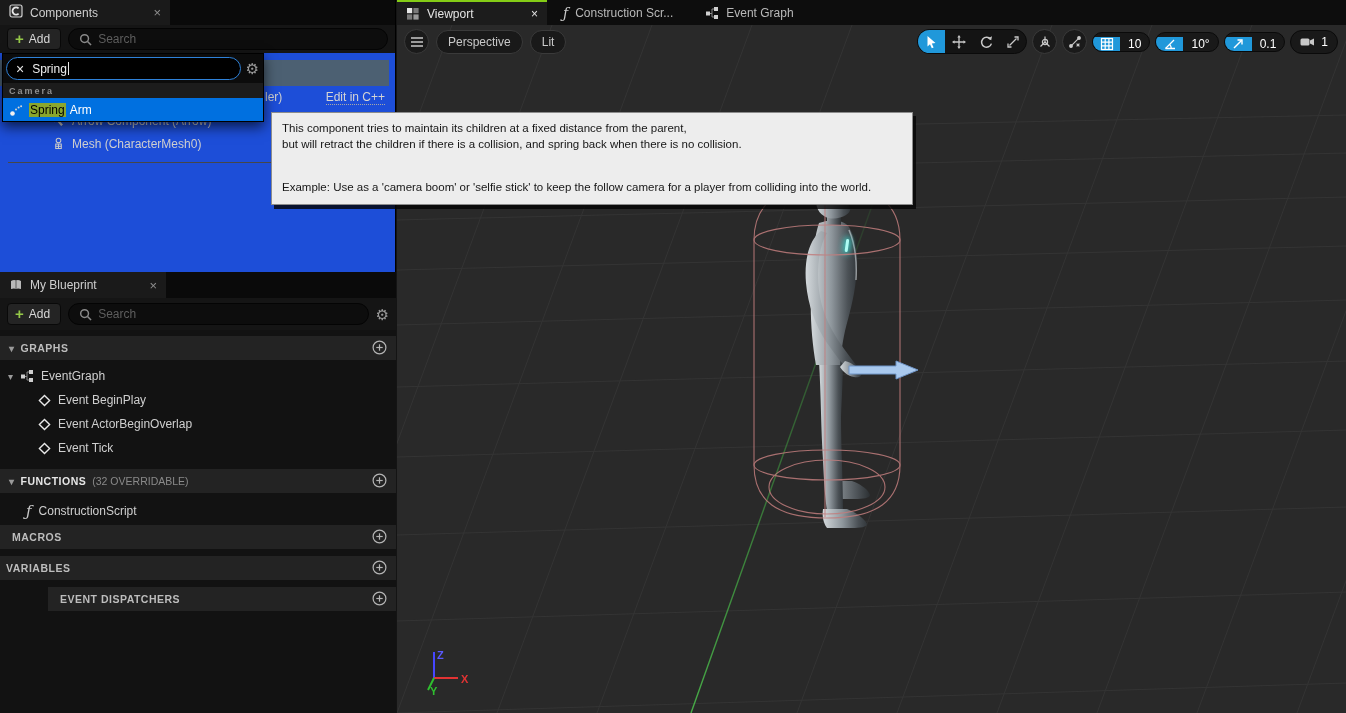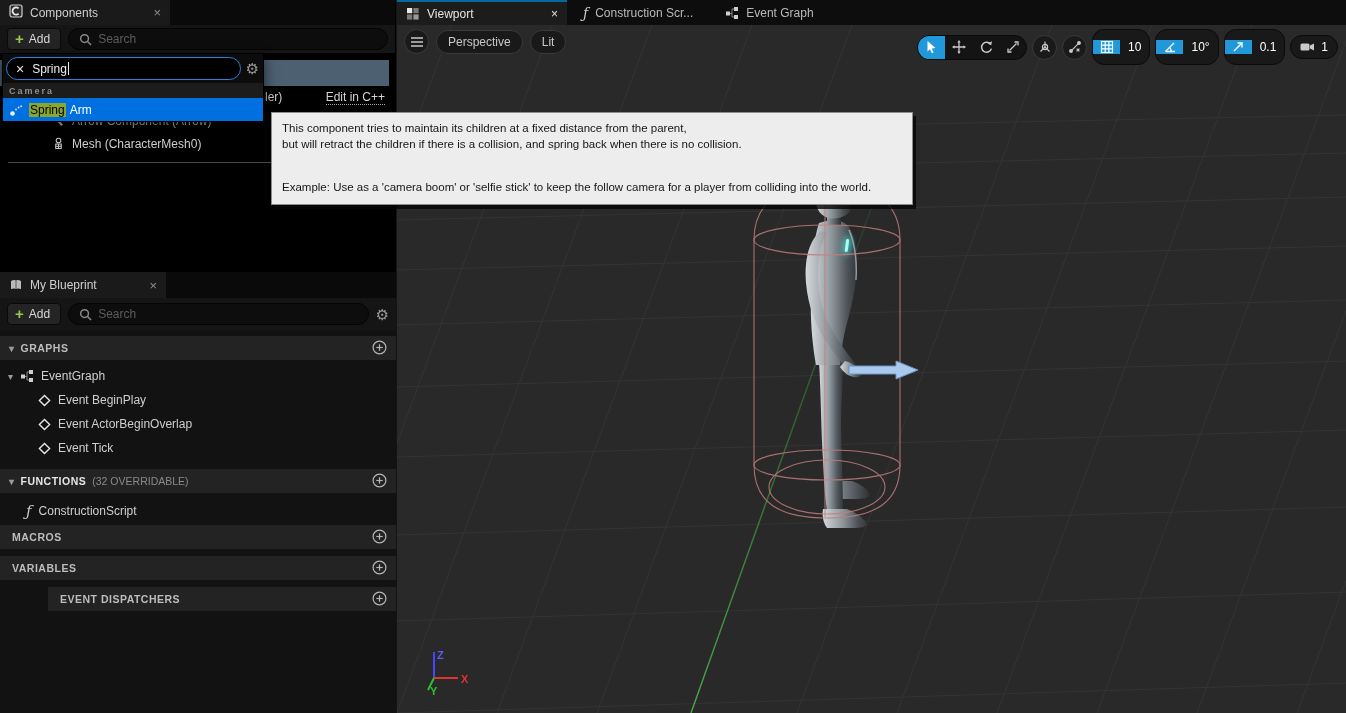--- a/index.html
+++ b/index.html
@@ -19,21 +19,21 @@
     background:#242424; border:1px solid #090909; border-radius:4px; color:#d8d8d8; }
   .add-plus { color:#95c848; font-size:15px; font-weight:bold; line-height:1; margin-top:-2px; }
   .searchbox { flex:1; height:22px; background:#0d0d0d; border:1px solid #040404; border-radius:11px;
     display:flex; align-items:center; gap:6px; padding:0 10px; color:#5e5e5e; }
   .gear { color:#999; font-size:15px; line-height:1; }
   .circle-plus { margin-left:auto; }
   .sec-head { height:24px; display:flex; align-items:center; gap:6px; padding:0 9px;
     background:#232323; color:#bdbdbd; font-size:10.5px; font-weight:bold; letter-spacing:.5px; }
   .tri { color:#9a9a9a; font-size:10px; }
   
-  .left { position:absolute; left:0; top:0; width:396px; height:713px; background:#000000; border-right:1px solid #000; }
+  .left { position:absolute; left:0; top:0; width:396px; height:713px; background:#1d4ed8; border-right:1px solid #000; }
   .comp-tab { width:170px; }
   .row { height:23px; display:flex; align-items:center; gap:7px; color:#cfcfcf; }
   .sel-row { margin:7px 6px 0 0; height:26px; background:#4c6072; }
   .capsule-row { position:relative; }
   .capsule-frag { position:absolute; left:265px; top:4px; }
   .editcpp { position:absolute; right:10px; top:4px; color:#d4d4d4; border-bottom:1px dotted #a8a8a8; }
   .divider { height:1px; background:#474747; margin:7px 8px 6px 8px; }
   
   .mybp { position:absolute; left:0; top:272px; width:396px; bottom:0; background:#141414; }
   .bp-tab { width:166px; }
@@ -53,35 +53,35 @@
   .dd-result { height:23px; background:#0070e0; display:flex; align-items:center; gap:6px; padding:0 6px; color:#fff; }
   .match { background:#8aa62e; color:#000; padding:0 1px; }
   
   .tooltip { position:absolute; left:271px; top:112px; width:642px; z-index:50;
     background:#ededed; border:1px solid #8c8c8c; box-shadow:3px 4px 0 rgba(5,5,5,.8);
     color:#161616; font-size:11.5px; line-height:1.35; padding:8px 10px; }
   .tt-gap { margin-top:28px; }
   
   .vp { position:absolute; left:397px; top:0; right:0; height:713px; }
   .vp-tabs { height:25px; background:#0d0d0d; display:flex; }
-  .vp-tab-active { width:170px; background:#1c1c1c; border-top:2px solid #0369a1;
+  .vp-tab-active { width:150px; background:#1c1c1c; border-top:2px solid #84cc16;
     display:flex; align-items:center; gap:7px; padding:0 9px; color:#e4e4e4; }
   .vp-tab { display:flex; align-items:center; gap:7px; padding:0 16px; color:#b9b9b9; }
   .canvas { position:absolute; left:0; top:25px; right:0; bottom:0; background:#292929; overflow:hidden; }
   .vt-left { position:absolute; left:7px; top:4px; display:flex; align-items:center; gap:7px; z-index:5; }
   .vt-right { position:absolute; right:8px; top:4px; display:flex; align-items:center; gap:5px; z-index:5; }
   .round-btn { width:25px; height:25px; border-radius:50%; background:rgba(24,24,24,.85);
     border:1px solid #3a3a3a; display:flex; align-items:center; justify-content:center; }
   .pill { height:24px; border-radius:12px; background:rgba(22,22,22,.85); border:1px solid #3a3a3a;
     display:flex; align-items:center; padding:0 11px; color:#c9c9c9; }
   .seg-group { height:25px; border-radius:13px; background:rgba(18,18,18,.9); border:1px solid #0a0a0a;
     display:flex; overflow:hidden; }
   .seg { width:27px; display:flex; align-items:center; justify-content:center; }
   .seg.on { background:#2098da; }
-  .snap-pill { height:36px; border-radius:12px; overflow:hidden; display:flex; align-items:center;
+  .snap-pill { height:20px; border-radius:12px; overflow:hidden; display:flex; align-items:flex-end;
     border:1px solid #0a0a0a; background:rgba(22,22,22,.85); }
   .snap-ico { width:27px; display:flex; align-items:center; justify-content:center; background:#2098da; }
   .snap-val { display:flex; align-items:center; padding:0 8px; color:#fff; }
   .cam-pill { height:24px; border-radius:12px; border:1px solid #0a0a0a; background:rgba(22,22,22,.85);
     display:flex; align-items:center; gap:6px; padding:0 9px; color:#fff; }
 </style>
 </head>
 <body>
 
 <div class="root">
@@ -220,21 +220,21 @@
           <span>ConstructionScript</span>
         </div>
         <div class="sec-head" style="margin-top:1px; padding-left:12px;">
           <span>MACROS</span>
           <span class="circle-plus"><svg width="15" height="15" viewBox="0 0 15 15">
                 <circle cx="7.5" cy="7.5" r="6.4" fill="none" stroke="#b5b5b5" stroke-width="1.2"></circle>
                 <line x1="7.5" y1="4.3" x2="7.5" y2="10.7" stroke="#b5b5b5" stroke-width="1.2"></line>
                 <line x1="4.3" y1="7.5" x2="10.7" y2="7.5" stroke="#b5b5b5" stroke-width="1.2"></line>
               </svg></span>
         </div>
-        <div class="sec-head" style="margin-top:7px; padding-left:12px;">
+        <div class="sec-head" style="margin-top:7px; padding-left:6px;">
           <span>VARIABLES</span>
           <span class="circle-plus"><svg width="15" height="15" viewBox="0 0 15 15">
                 <circle cx="7.5" cy="7.5" r="6.4" fill="none" stroke="#b5b5b5" stroke-width="1.2"></circle>
                 <line x1="7.5" y1="4.3" x2="7.5" y2="10.7" stroke="#b5b5b5" stroke-width="1.2"></line>
                 <line x1="4.3" y1="7.5" x2="10.7" y2="7.5" stroke="#b5b5b5" stroke-width="1.2"></line>
               </svg></span>
         </div>
         <div class="sec-head" style="margin-top:7px; padding-left:12px;margin-left:48px;">
           <span>EVENT DISPATCHERS</span>
           <span class="circle-plus"><svg width="15" height="15" viewBox="0 0 15 15">

